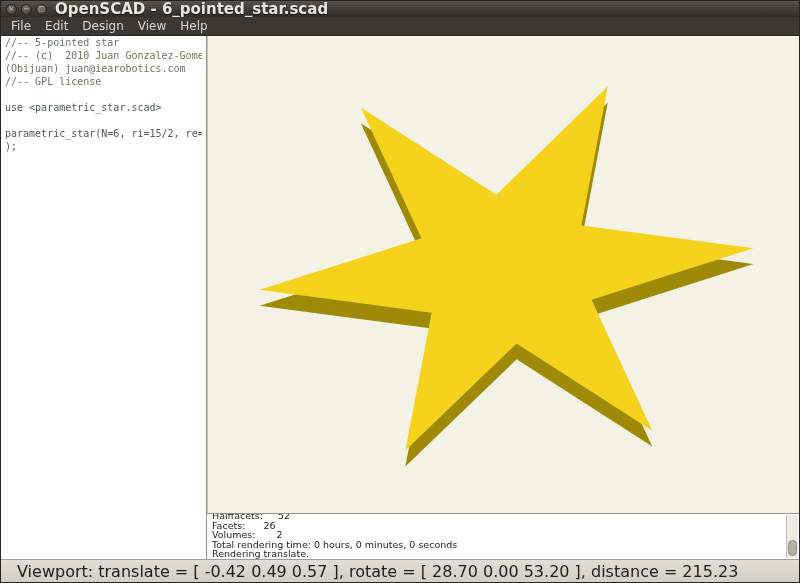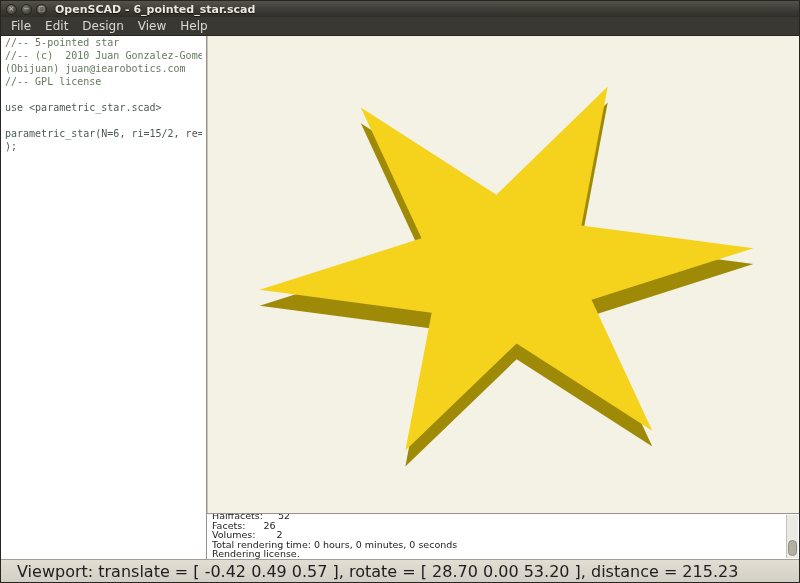--- a/index.html
+++ b/index.html
@@ -2,21 +2,21 @@
 <html><head>
 <meta charset="utf-8">
 <style>
   html,body{margin:0;padding:0;}
   body{width:800px;height:583px;overflow:hidden;font-family:"DejaVu Sans",sans-serif;background:#d6d2c8;}
   .window{display:flex;flex-direction:column;width:800px;height:583px;box-sizing:border-box;border:1px solid #262520;background:#d6d2c8;}
 
   
   .titlebar{height:16px;flex:0 0 16px;background:linear-gradient(#55524b,#3c3a34 60%,#302e2a);display:flex;align-items:center;padding:0 5px;gap:4px;}
   .win-btn{width:11px;height:11px;border-radius:50%;background:radial-gradient(circle at 35% 30%,#7d7970,#45433d 75%);border:1px solid #23221e;color:#cfcbc3;font-size:7px;line-height:9px;text-align:center;box-sizing:border-box;flex:0 0 auto;cursor:default;}
-  .win-title{color:#ece8e0;font-weight:bold;font-size:11px;margin-left:4px;text-shadow:0 1px 1px #111;white-space:nowrap;}
+  .win-title{color:#ece8e0;font-weight:bold;font-size:15px;margin-left:4px;text-shadow:0 1px 1px #111;white-space:nowrap;}
 
   
   .menubar{height:18px;flex:0 0 18px;background:#3a3833;display:flex;align-items:center;padding:0 3px;border-bottom:1px solid #282722;}
   .menu-item{color:#ddd9d1;font-size:12px;padding:1px 7px;cursor:default;}
 
   
   .main{flex:1;display:flex;min-height:0;}
   .editor{width:206px;flex:0 0 206px;background:#ffffff;border-right:1px solid #97938b;padding:0 4px;font-family:"DejaVu Sans Mono",monospace;font-size:10px;line-height:13px;overflow:hidden;box-sizing:border-box;}
   .ed-line{white-space:pre;overflow:hidden;min-height:13px;}
   .ed-comment{color:#66795f;}
@@ -82,21 +82,21 @@
           <polygon points="539,214 369,191 395,51 285,160 151,72 211,204 51,256 221,279 195,418 305,310 439,398 379,266" fill="#f5d31c"></polygon>
         </svg>
       </div>
 
       <div class="console">
         <div class="console-lines" id="console-lines">
             <div class="console-line">Halffacets:     52</div>
             <div class="console-line">Facets:      26</div>
             <div class="console-line">Volumes:       2</div>
             <div class="console-line">Total rendering time: 0 hours, 0 minutes, 0 seconds</div>
-            <div class="console-line">Rendering license.</div>
+            <div class="console-line">Rendering translate.</div>
           </div>
         <div class="scrollbar">
           <div class="scroll-thumb"></div>
         </div>
       </div>
 
     </div>
   </div>
 
   <div class="statusbar">

